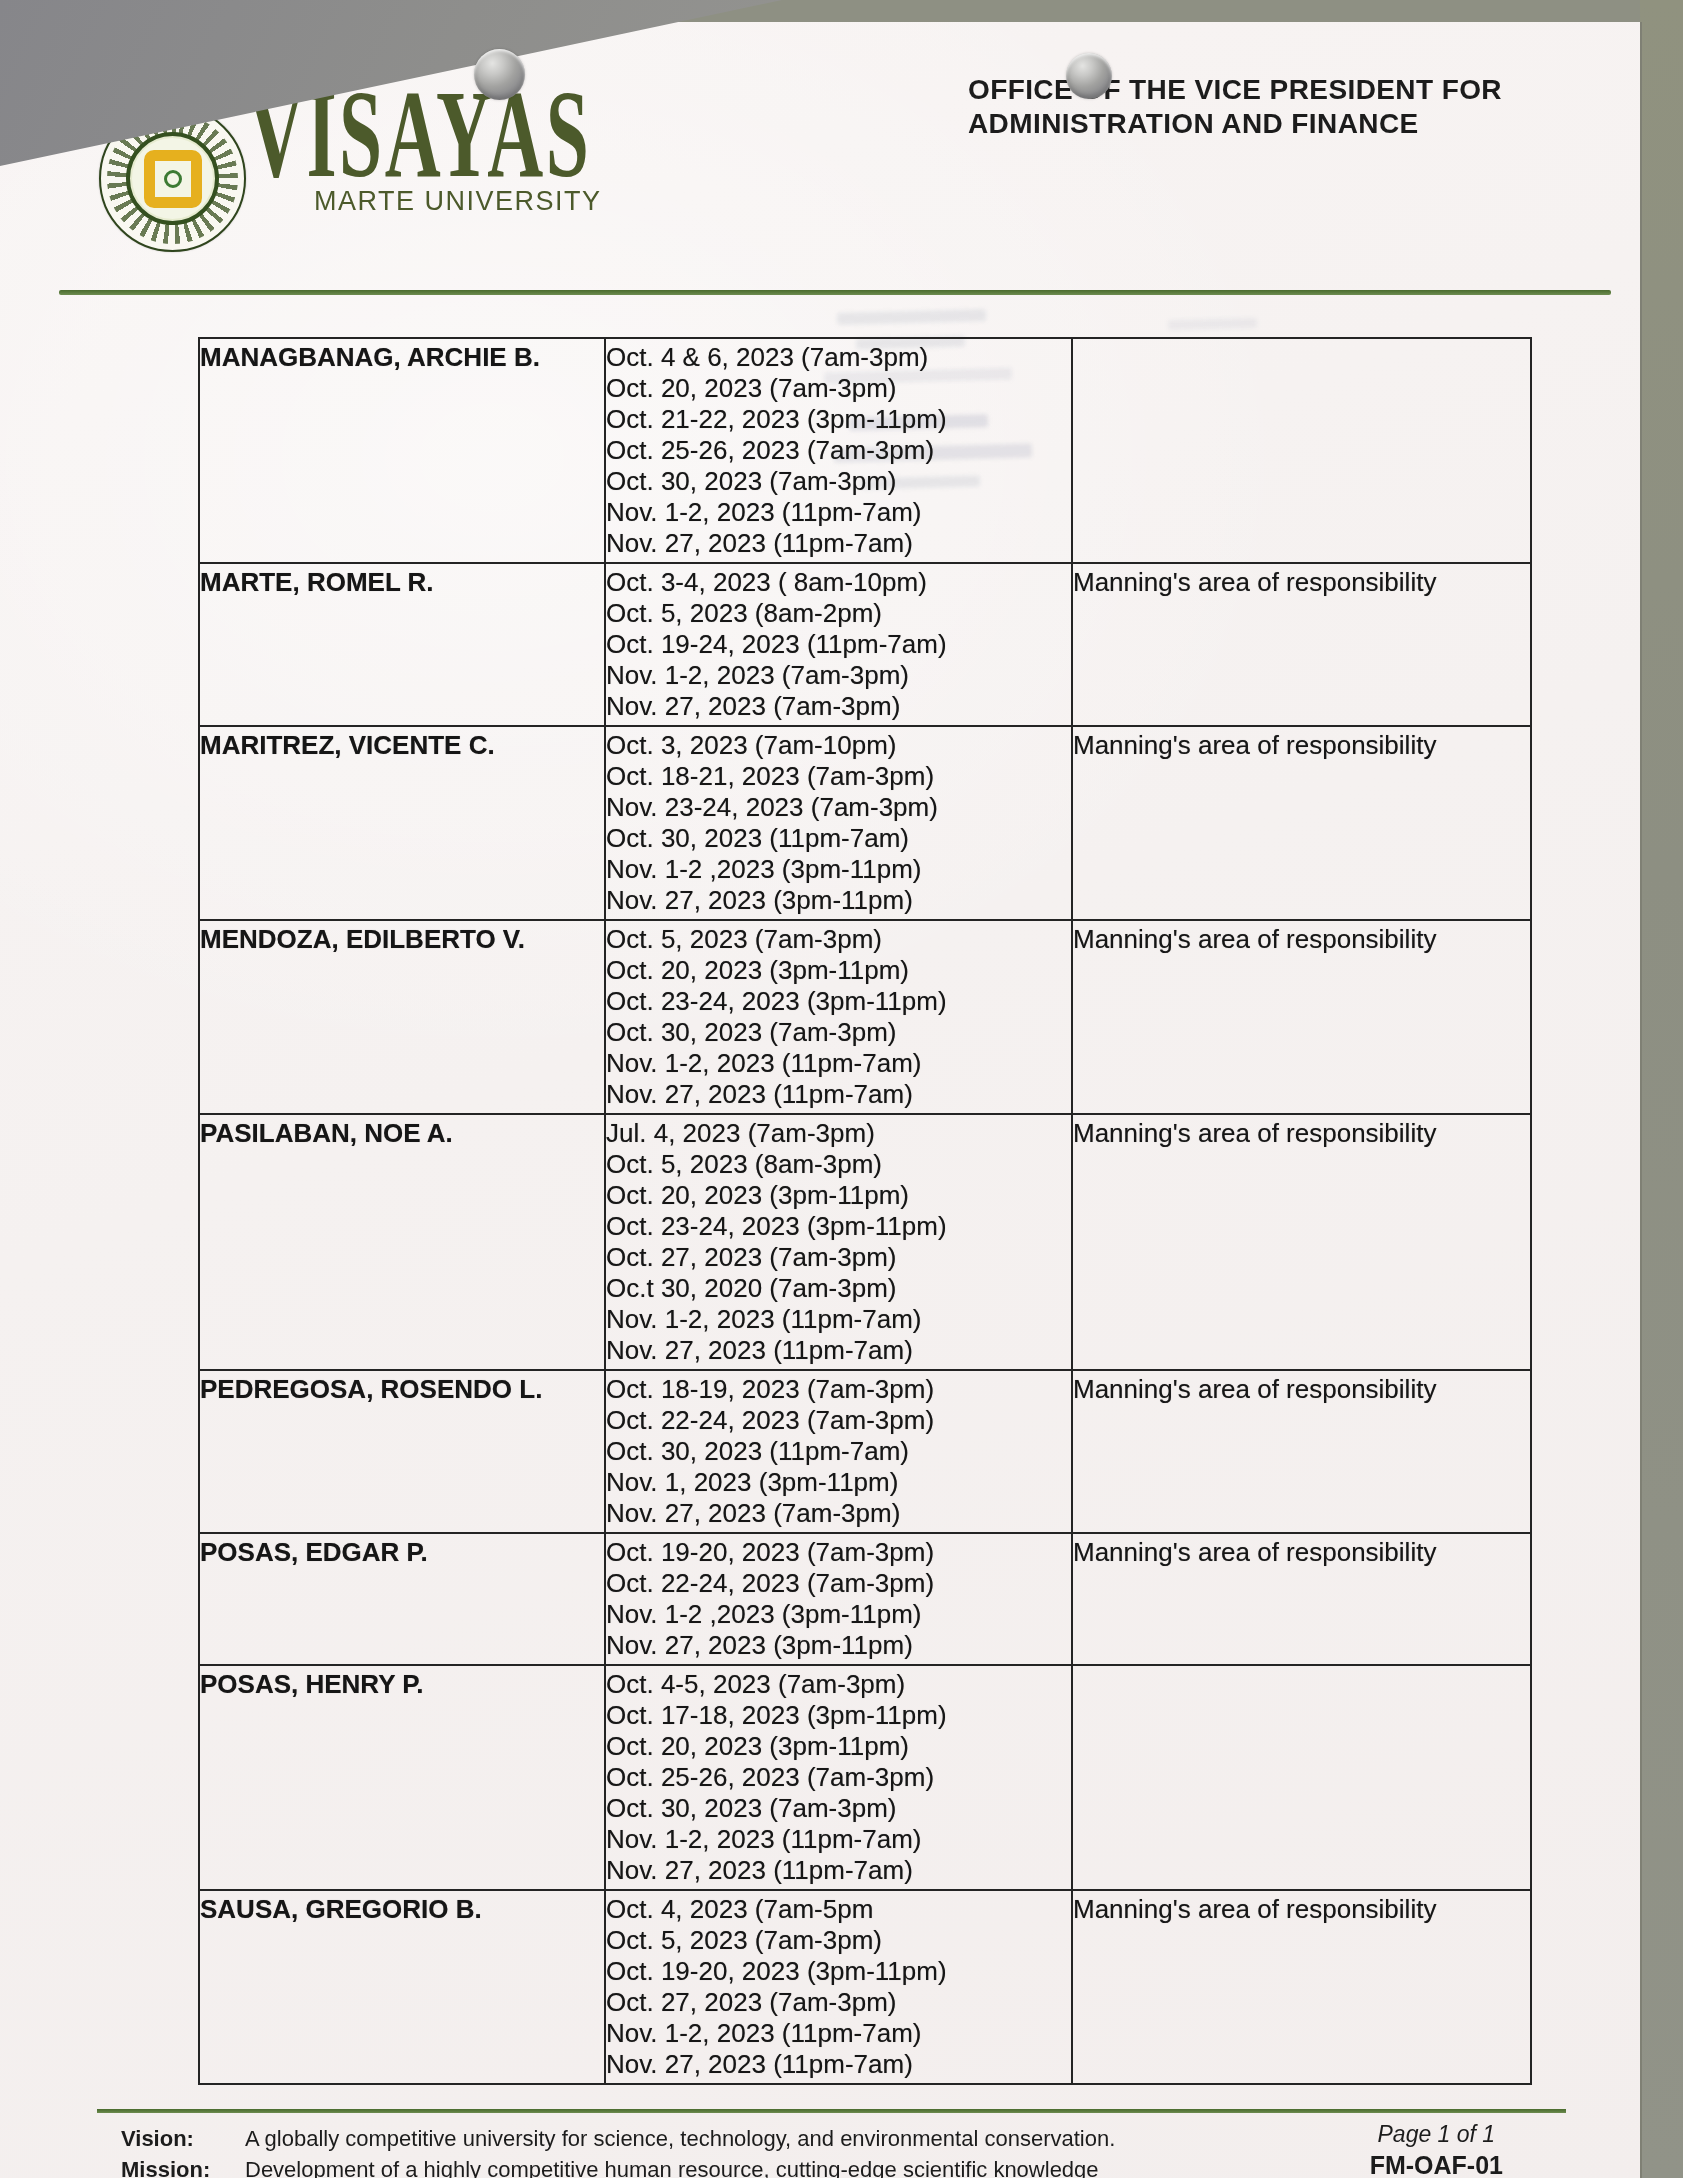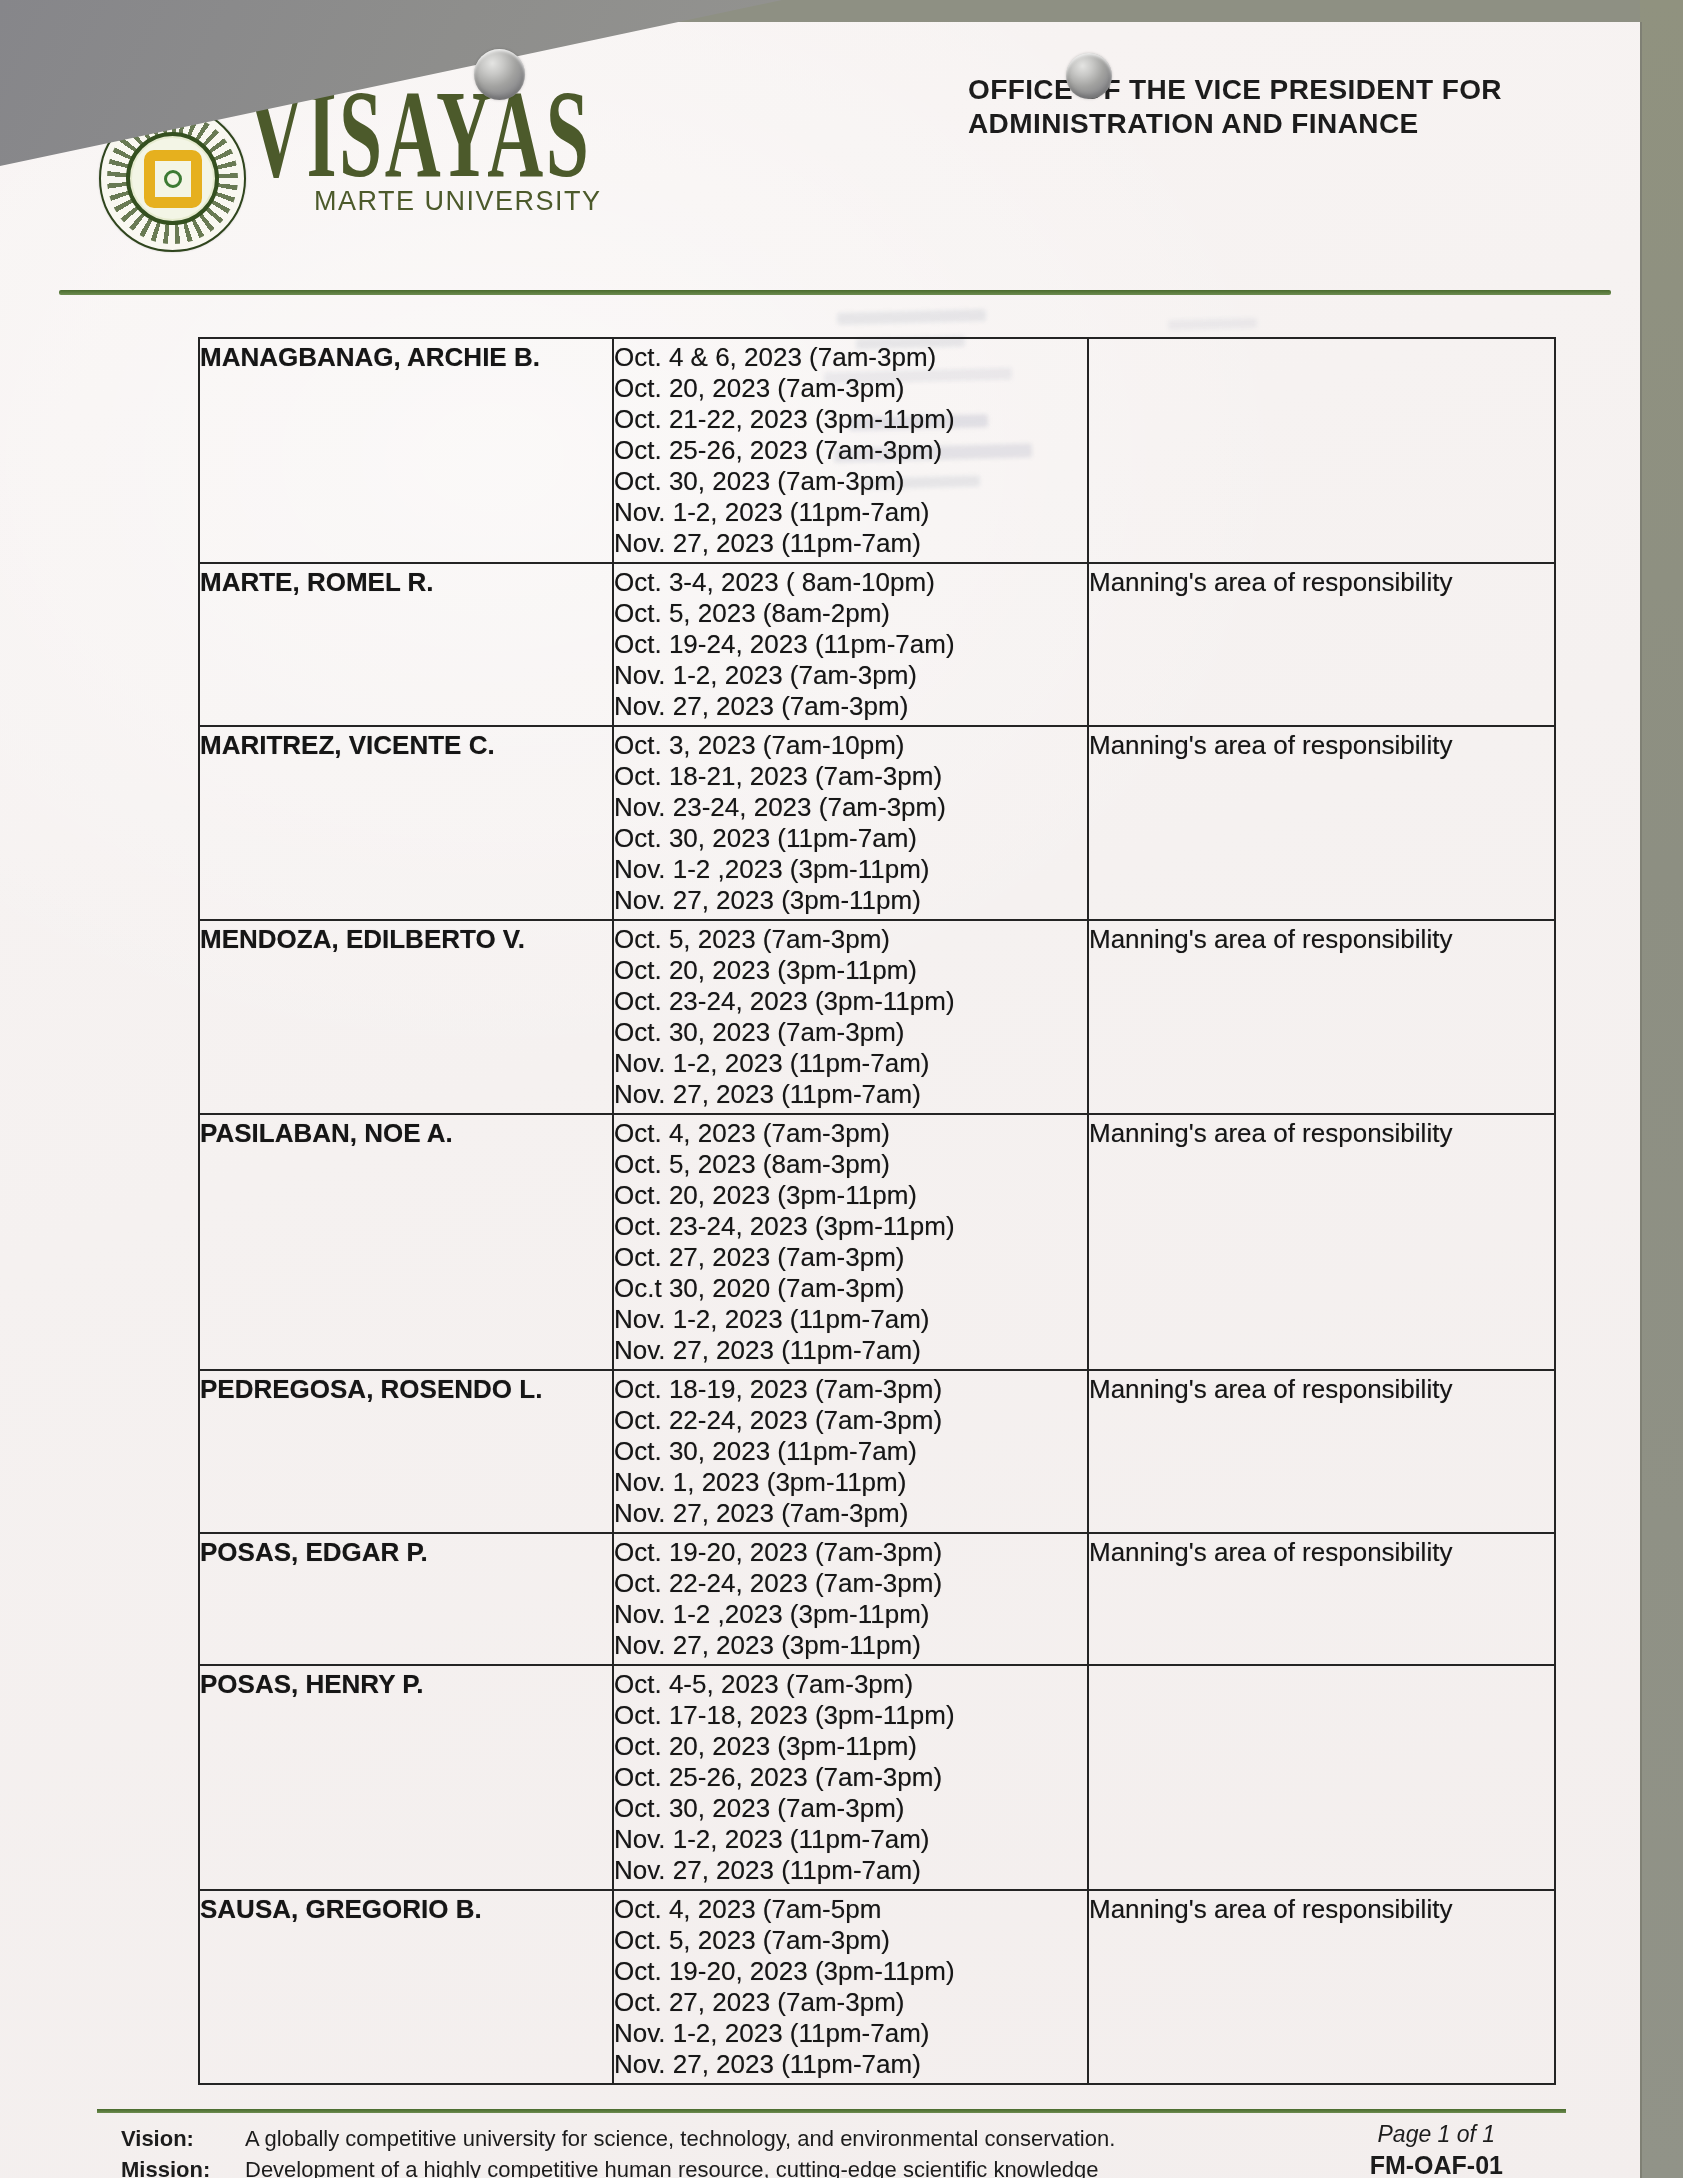--- a/index.html
+++ b/index.html
@@ -69,21 +69,21 @@
   }
 
   
   table.duty{
     position:absolute;left:198px;top:315px;width:1327px;
     border-collapse:collapse;table-layout:fixed;
     font-size:26px;color:#161616;
   }
   table.duty td{
     border:2.5px solid #242424;
-    padding:3px 8px 3px 0;vertical-align:top;
+    padding:3px 0 3px 0;vertical-align:top;
     text-shadow:0 0 0.7px rgba(20,20,20,.45);
   }
   td.c-name{width:404px;font-weight:bold;padding-left:14px;line-height:31px;}
   td.c-sched{width:465px;padding-left:16px;line-height:31px;}
   td.c-sched div{white-space:nowrap;}
   td.c-remark{width:457px;vertical-align:middle;padding-left:14px;line-height:30px;}
 
   
   .ghost{position:absolute;background:rgba(110,120,150,.13);filter:blur(2px);border-radius:3px;transform:rotate(-1.5deg);}
   .g1{left:837px;top:289px;width:149px;height:12px;}
@@ -189,21 +189,21 @@
               <div>Oct. 23-24, 2023 (3pm-11pm)</div>
               <div>Oct. 30, 2023 (7am-3pm)</div>
               <div>Nov. 1-2, 2023 (11pm-7am)</div>
               <div>Nov. 27, 2023 (11pm-7am)</div>
             </td>
           <td class="c-remark">Manning's area of responsibility</td>
         </tr>
         <tr>
           <td class="c-name">PASILABAN, NOE A.</td>
           <td class="c-sched">
-              <div>Oct. 4, 2023 (7am-3pm)</div>
+              <div>Jul. 4, 2023 (7am-3pm)</div>
               <div>Oct. 5, 2023 (8am-3pm)</div>
               <div>Oct. 20, 2023 (3pm-11pm)</div>
               <div>Oct. 23-24, 2023 (3pm-11pm)</div>
               <div>Oct. 27, 2023 (7am-3pm)</div>
               <div>Oc.t 30, 2020 (7am-3pm)</div>
               <div>Nov. 1-2, 2023 (11pm-7am)</div>
               <div>Nov. 27, 2023 (11pm-7am)</div>
             </td>
           <td class="c-remark">Manning's area of responsibility</td>
         </tr>

